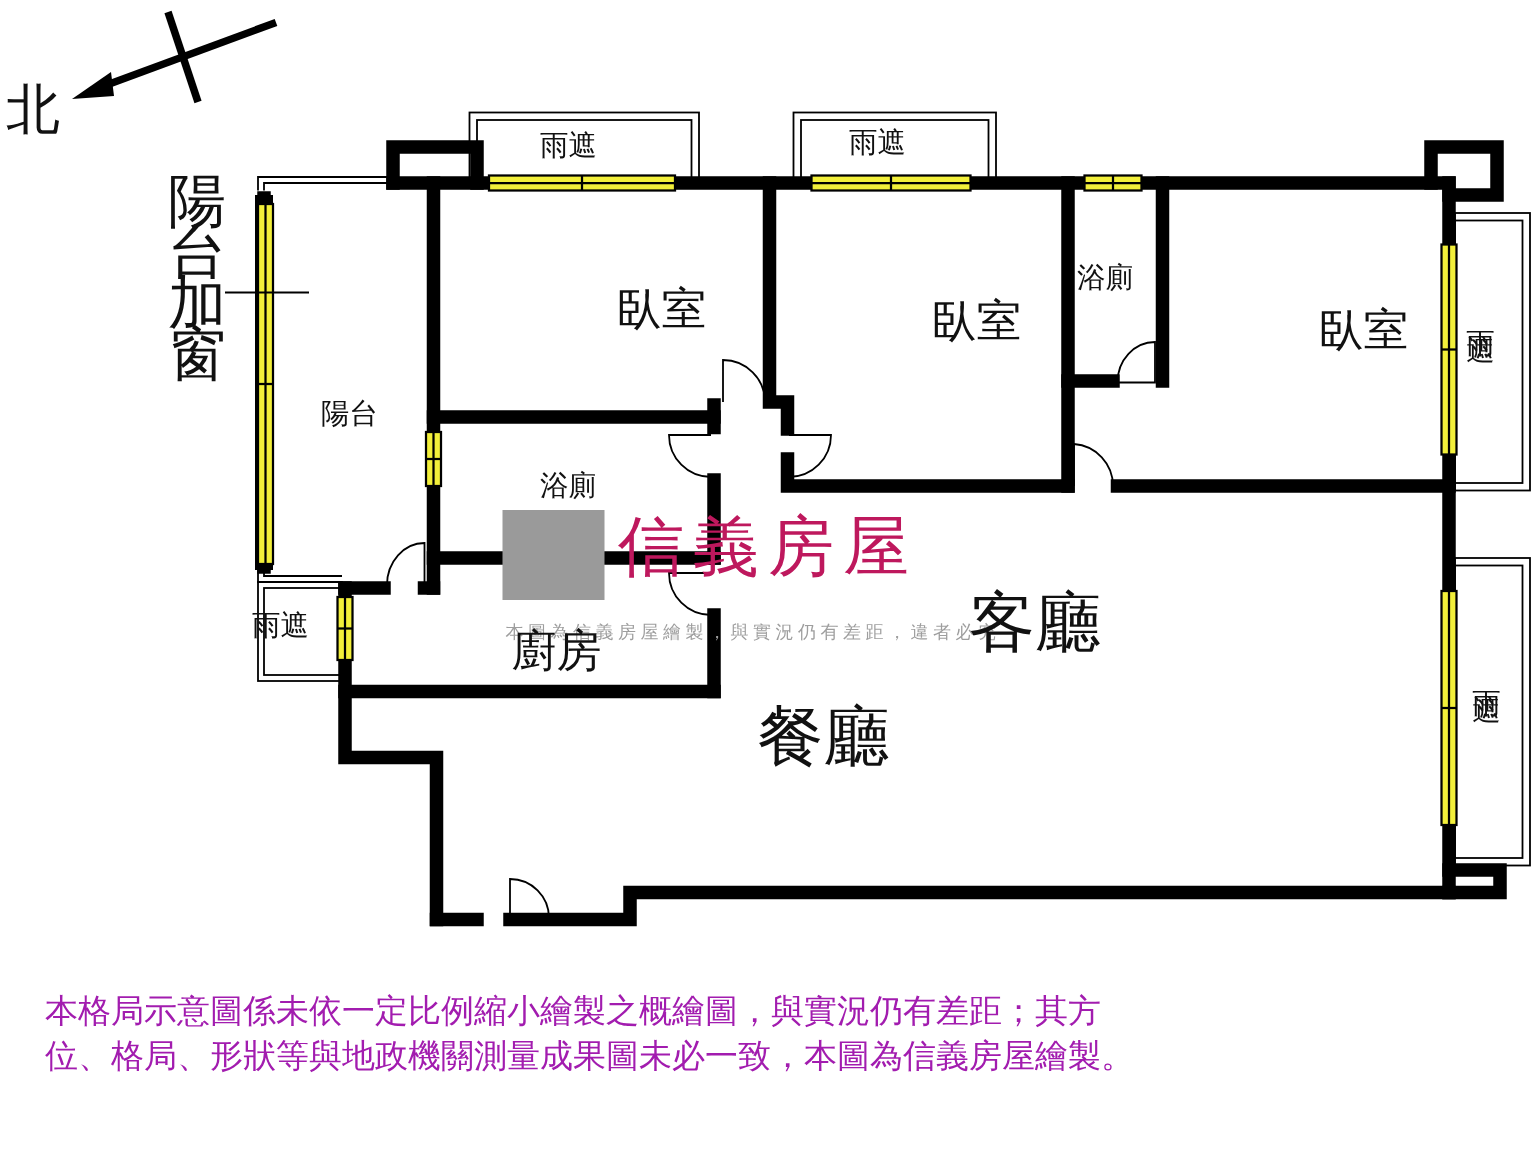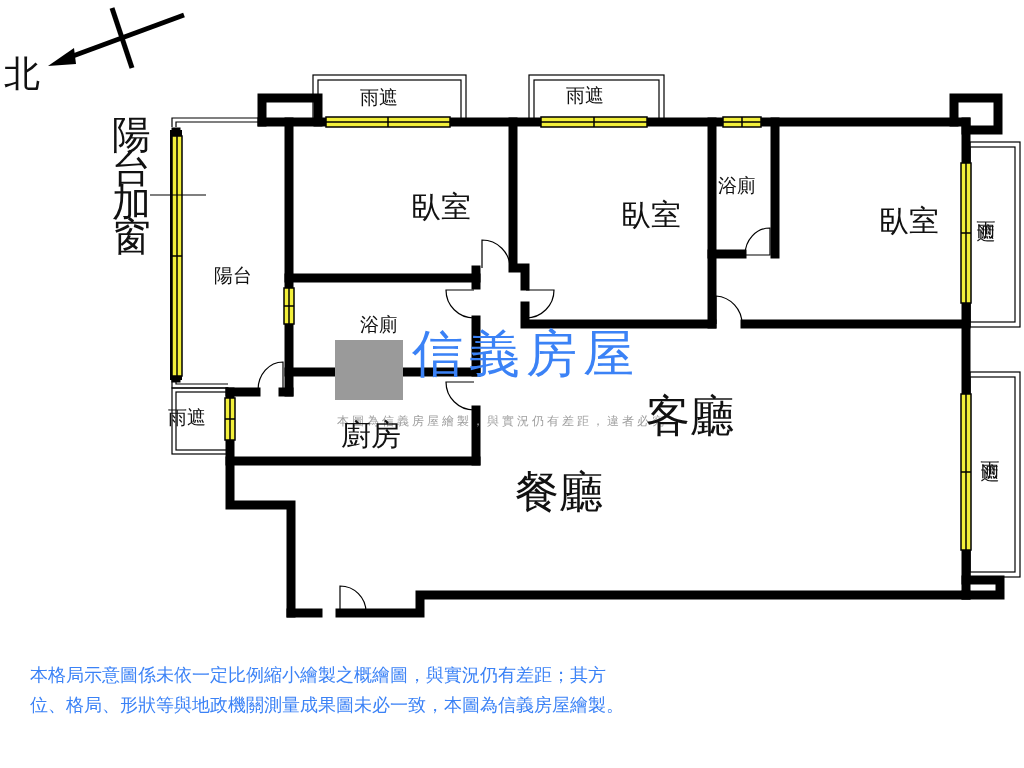--- a/index.html
+++ b/index.html
@@ -5,25 +5,25 @@
   html, body { margin: 0; padding: 0; background: #ffffff; }
   body { width: 1024px; height: 768px; position: relative; overflow: hidden;
          font-family: "DejaVu Sans", "Liberation Sans", sans-serif; }
   #plan { position: absolute; left: 0; top: 0; width: 1024px; height: 650px; }
   .lbl { position: absolute; color: #111; white-space: nowrap; line-height: 1; }
   .vert { writing-mode: vertical-rl; text-orientation: upright; letter-spacing: 2px; }
   .room-lg { font-size: 44px; }
   .room-md { font-size: 22px; margin-left: 41px; }
   .room-sm { font-size: 19px; }
   .north { font-size: 36px; }
-  .wm-big { position: absolute; left: 412px; top: 328px; font-size: 51px; color: #3b82f6;
+  .wm-big { position: absolute; left: 412px; top: 343px; font-size: 44px; color: #be185d;
             letter-spacing: 6px; line-height: 1; }
   .wm-logo { position: absolute; left: 335px; top: 340px; width: 68px; height: 60px; background: #9a9a9a; }
   .wm-small { position: absolute; left: 337px; top: 413px; font-size: 12px; color: #9e9e9e; letter-spacing: 3px; }
-  .disclaimer { position: absolute; left: 30px; top: 660px; width: 980px; font-size: 18px; line-height: 30px; color: #3b82f6; }
+  .disclaimer { position: absolute; left: 30px; top: 660px; width: 980px; font-size: 22px; line-height: 30px; color: #a21caf; }
   .disclaimer div { white-space: nowrap; }
 </style>
 </head>
 <body>
 
 <svg id="plan" viewBox="0 0 1024 650" xmlns="http://www.w3.org/2000/svg">
 
   <g>
     <line x1="184" y1="15" x2="62" y2="60" stroke="#000" stroke-width="5"></line>
     <polygon points="48,66 74,48 76,64" fill="#000"></polygon>
@@ -144,21 +144,21 @@
 
 <div class="lbl room-lg" style="left:112px; top:118px; font-size:39px; line-height:34px; width:40px; white-space:normal;">陽台加窗</div>
 <div class="lbl room-md" style="left:370px; top:192px; font-size:30px;">臥室</div>
 <div class="lbl room-md" style="left:580px; top:200px; font-size:30px;">臥室</div>
 <div class="lbl room-md" style="left:838px; top:206px; font-size:30px;">臥室</div>
 <div class="lbl room-sm" style="left:718px; top:176px;">浴廁</div>
 <div class="lbl room-sm" style="left:360px; top:315px;">浴廁</div>
 <div class="lbl room-sm" style="left:214px; top:268px;font-family:Liberation Mono, monospace;">陽台</div>
 <div class="lbl room-lg" style="left:341px; top:400px; font-size:30px;margin-top:20px;">廚房</div>
 <div class="lbl room-lg" style="left:646px; top:394px;">客廳</div>
-<div class="lbl room-lg" style="left:505px; top:470px;margin-left:10px;">餐廳</div>
+<div class="lbl room-lg" style="left:505px; top:470px;">餐廳</div>
 
 <div class="lbl room-sm" style="left:360px; top:88px;">雨遮</div>
 <div class="lbl room-sm" style="left:566px; top:86px;">雨遮</div>
 <div class="lbl room-sm vert" style="left:977px; top:206px;">雨遮</div>
 <div class="lbl room-sm vert" style="left:981px; top:446px;">雨遮</div>
 <div class="lbl room-sm" style="left:168px; top:408px;">雨遮</div>
 
 <div class="disclaimer">
   <div>本格局示意圖係未依一定比例縮小繪製之概繪圖，與實況仍有差距；其方</div>
   <div>位、格局、形狀等與地政機關測量成果圖未必一致，本圖為信義房屋繪製。</div>

